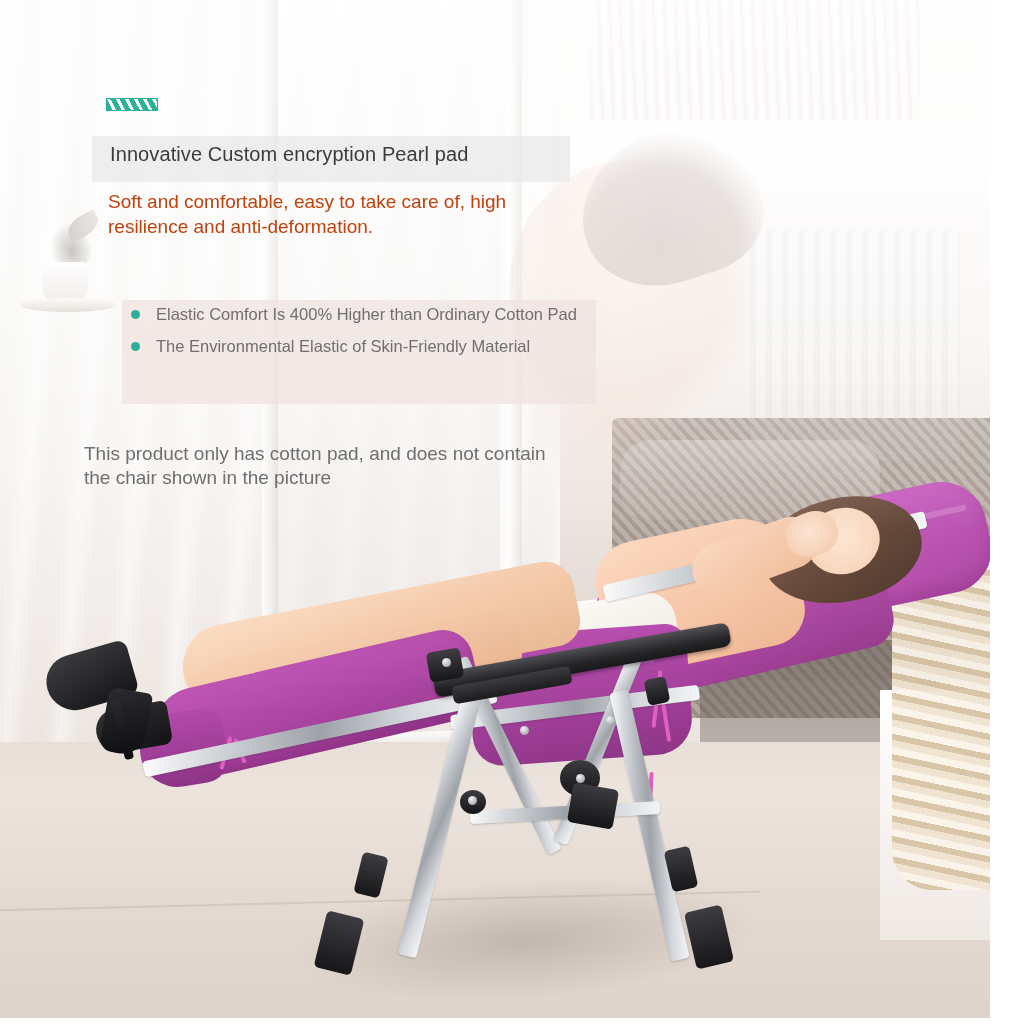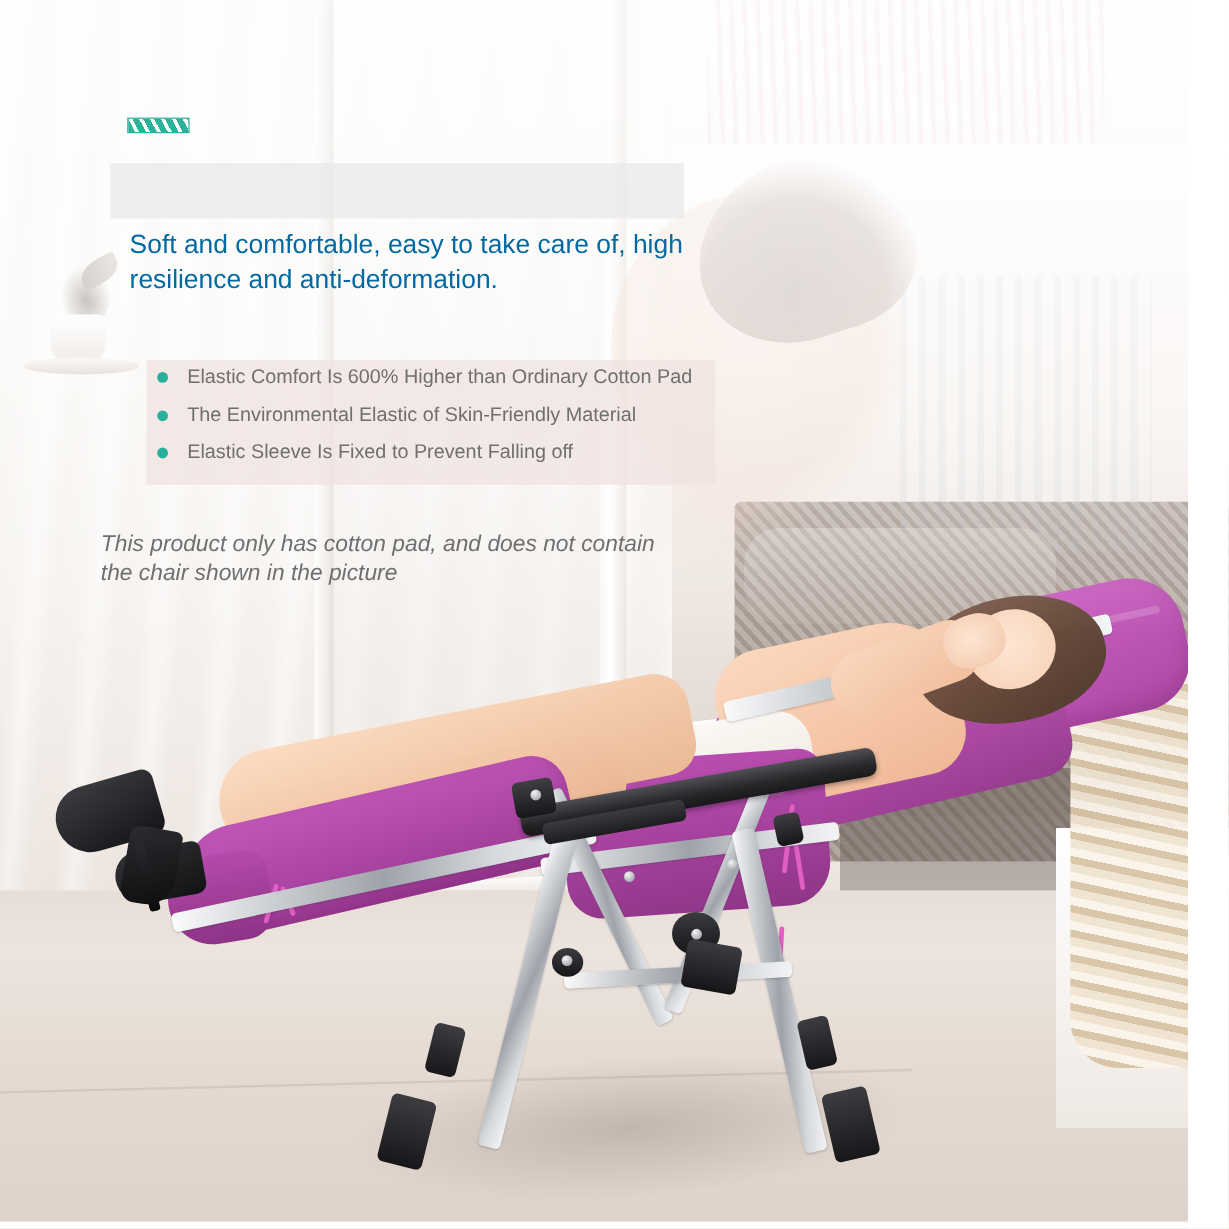--- a/index.html
+++ b/index.html
@@ -637,23 +637,23 @@
     left: 110px; top: 143px;
     font-size: 20px;
     color: #3b3b3b;
     letter-spacing: .1px;
   }
 
   .lede {
     position: absolute;
     left: 108px; top: 190px;
     width: 470px;
-    font-size: 22px;
+    font-size: 19px;
     line-height: 1.30;
-    color: #0369a1;
+    color: #c2410c;
   }
 
   .bullet-panel {
     position: absolute;
     left: 122px; top: 300px;
     width: 474px; height: 104px;
     background: rgba(240,227,225,.80);
   }
   .bullets {
     position: absolute;
@@ -679,21 +679,20 @@
     background: #29b09a;
   }
 
   .disclaimer {
     position: absolute;
     left: 84px; top: 442px;
     width: 470px;
     font-size: 19px;
     line-height: 1.28;
     color: #6f6f6f;
-    font-style: italic;
   }
 </style>
 </head>
 <body>
 
 <div id="poster">
 
   <div class="photo-layer">
 
     <div class="room-wall"></div>
@@ -799,28 +798,28 @@
   </div>
 
   <div class="haze"></div>
 
   <div class="content">
 
 
     <div class="accent-bar"></div>
 
     <div class="subtitle-band"></div>
+    <div class="subtitle-text">Innovative Custom encryption Pearl pad</div>
 
     <div class="lede">Soft and comfortable, easy to take care of, high resilience and anti-deformation.</div>
 
     <div class="bullet-panel"></div>
     <ul class="bullets">
-      <li>Elastic Comfort Is 600% Higher than Ordinary Cotton Pad</li>
+      <li>Elastic Comfort Is 400% Higher than Ordinary Cotton Pad</li>
       <li>The Environmental Elastic of Skin-Friendly Material</li>
-      <li>Elastic Sleeve Is Fixed to Prevent Falling off</li>
     </ul>
 
     <div class="disclaimer">This product only has cotton pad, and does not contain the chair shown in the picture</div>
   </div>
 
   <div class="right-margin"></div>
   <div class="bottom-margin"></div>
 </div>
 
 </body></html>

